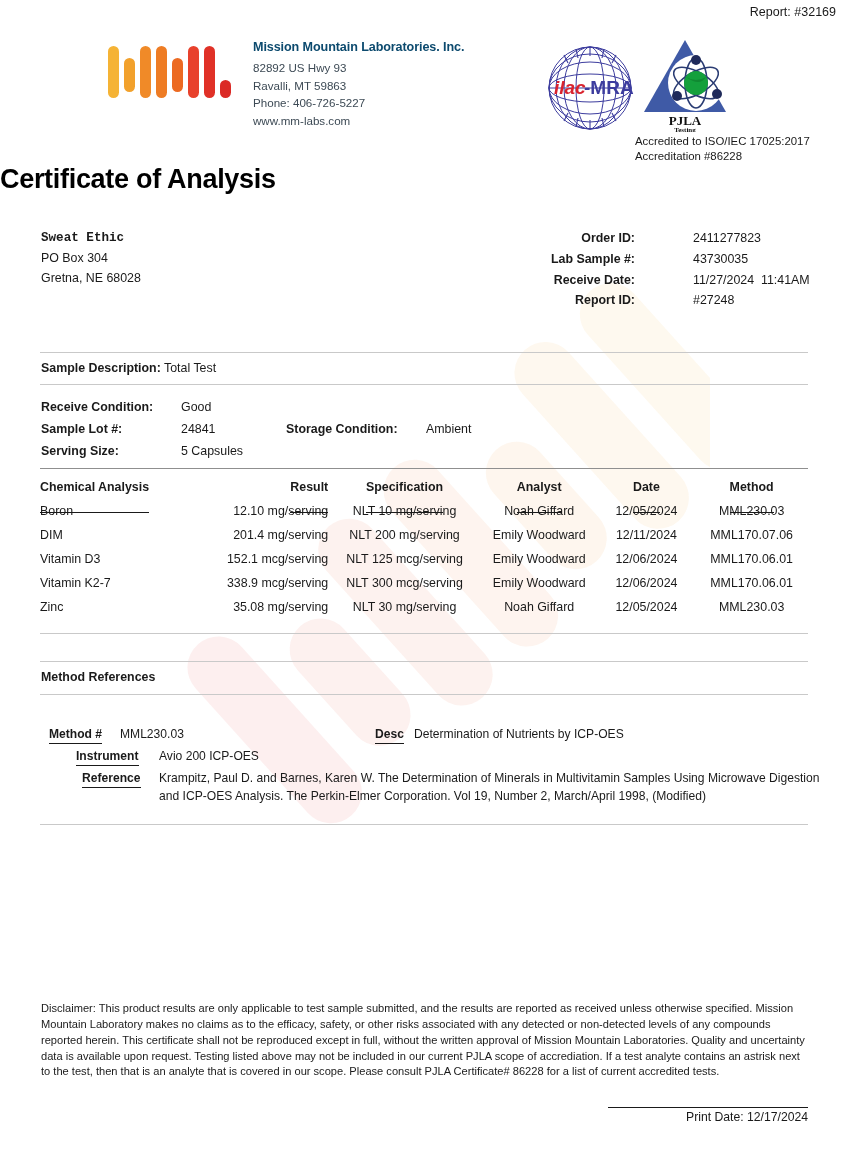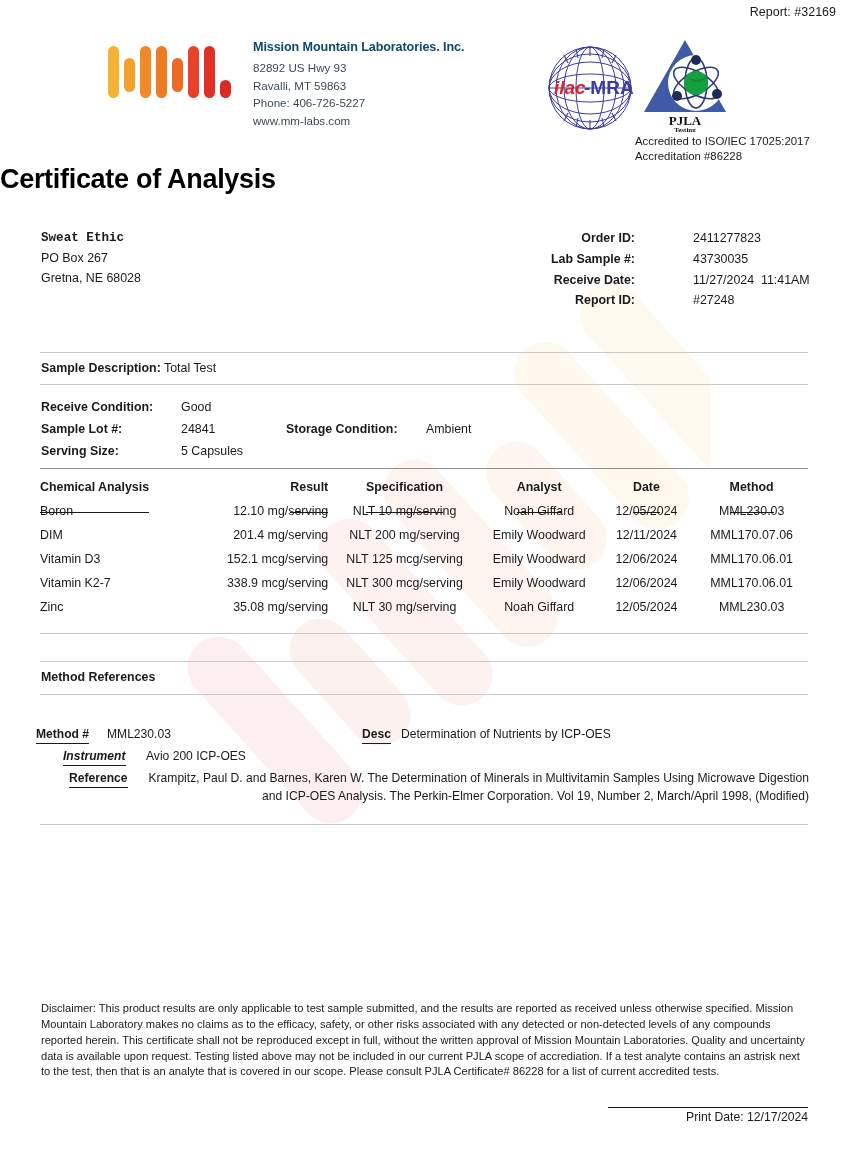--- a/index.html
+++ b/index.html
@@ -209,40 +209,39 @@
   .method-ref-title {
     position: absolute;
     left: 41px;
     top: 670px;
     font-size: 12.4px;
     font-weight: bold;
   }
 
   .method-detail {
     position: absolute;
-    left: 36px;
+    left: 49px;
     top: 725px;
     width: 775px;
     font-size: 12.1px;
     line-height: 1.5;
-    text-align: right;
   }
   .md-row1 { position: relative; height: 22px; }
   .md-lbl {
     font-weight: bold;
     border-bottom: 1px solid #1a1a1a;
     padding-bottom: 0px;
   }
   .md-num { position: absolute; left: 0; top: 0; }
   .md-num-val { position: absolute; left: 71px; top: 0; }
   .md-desc { position: absolute; left: 326px; top: 0; }
   .md-desc-val { position: absolute; left: 365px; top: 0; }
 
   .md-row2 { position: relative; height: 22px; }
-  .md-inst { position: absolute; left: 27px; top: 0; font-style: italic; }
+  .md-inst { position: absolute; left: 27px; top: 0; }
   .md-inst-val { position: absolute; left: 110px; top: 0; }
 
   .md-row3 { position: relative; }
   .md-ref { position: absolute; left: 33px; top: 0; }
   .md-ref-val {
     margin-left: 110px;
     width: 663px;
     line-height: 1.5;
   }
 
@@ -370,21 +369,21 @@
     <div class="accred-block">
       <div>Accredited to ISO/IEC 17025:2017</div>
       <div>Accreditation #86228</div>
     </div>
   </div>
 
   <div class="doc-title">Certificate of Analysis</div>
 
   <div class="client-block">
     <div class="client-name">Sweat Ethic</div>
-    <div class="client-line">PO Box 267</div>
+    <div class="client-line">PO Box 304</div>
     <div class="client-line">Gretna, NE 68028</div>
   </div>
 
   <div class="order-meta">
     <div class="order-row">
       <div class="order-label">Order ID:</div>
       <div class="order-value">2411277823</div>
     </div>
     <div class="order-row">
       <div class="order-label">Lab Sample #:</div>

